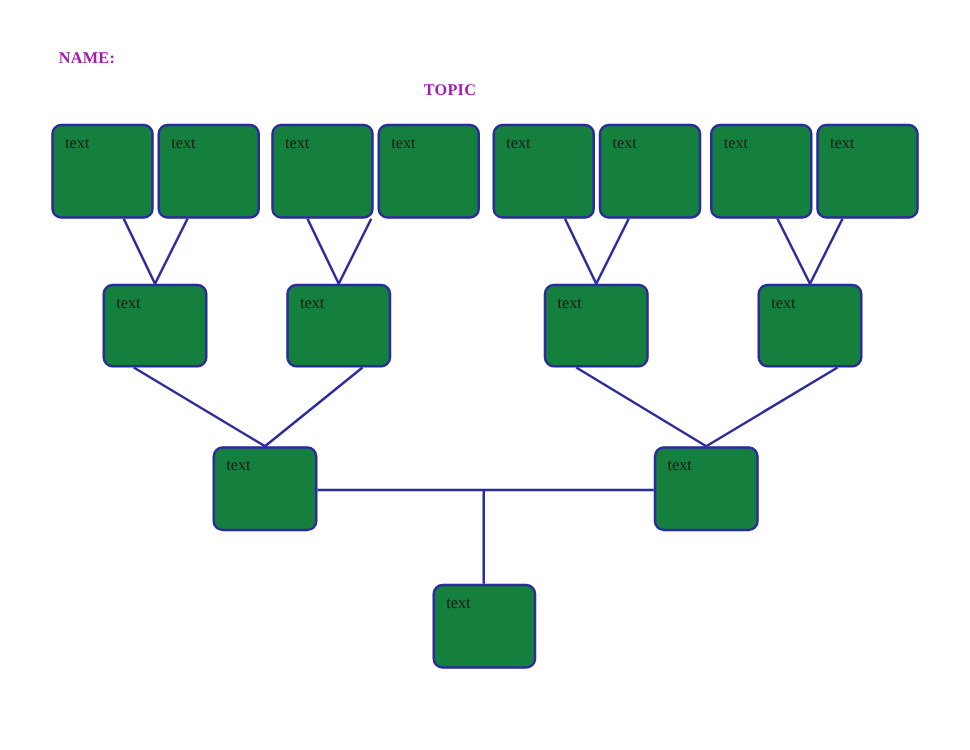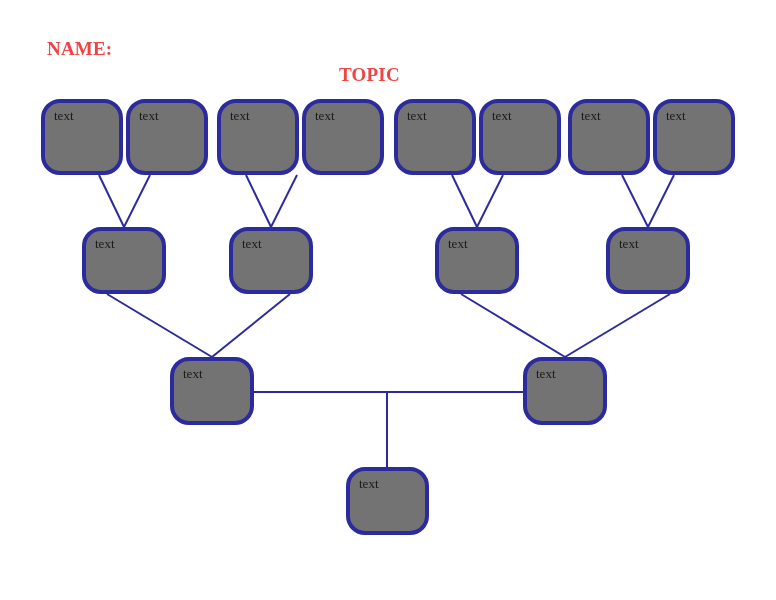--- a/index.html
+++ b/index.html
@@ -23,34 +23,34 @@
     left: 0;
     top: 0;
     width: 776px;
     height: 600px;
     pointer-events: none;
   }
   .heading {
     position: absolute;
     font-family: "Liberation Serif", serif;
     font-weight: bold;
-    font-size: 19px;
-    color: #ef4444;
+    font-size: 13px;
+    color: #a21caf;
     white-space: nowrap;
     letter-spacing: 0.2px;
   }
   #name-label { left: 47px; top: 38px; }
   #topic-label { left: 339px; top: 64px; }
 
   .node-box {
     position: absolute;
     box-sizing: border-box;
-    background: #737373;
-    border: 4px solid #7f1d1d;
-    border-radius: 19px;
+    background: #15803d;
+    border: 2px solid #7f1d1d;
+    border-radius: 8px;
     z-index: 2;
   }
   .node-label {
     position: absolute;
     left: 9px;
     top: 5px;
     font-family: "Liberation Serif", serif;
     font-size: 13px;
     color: #1a1a1a;
     line-height: 15px;

